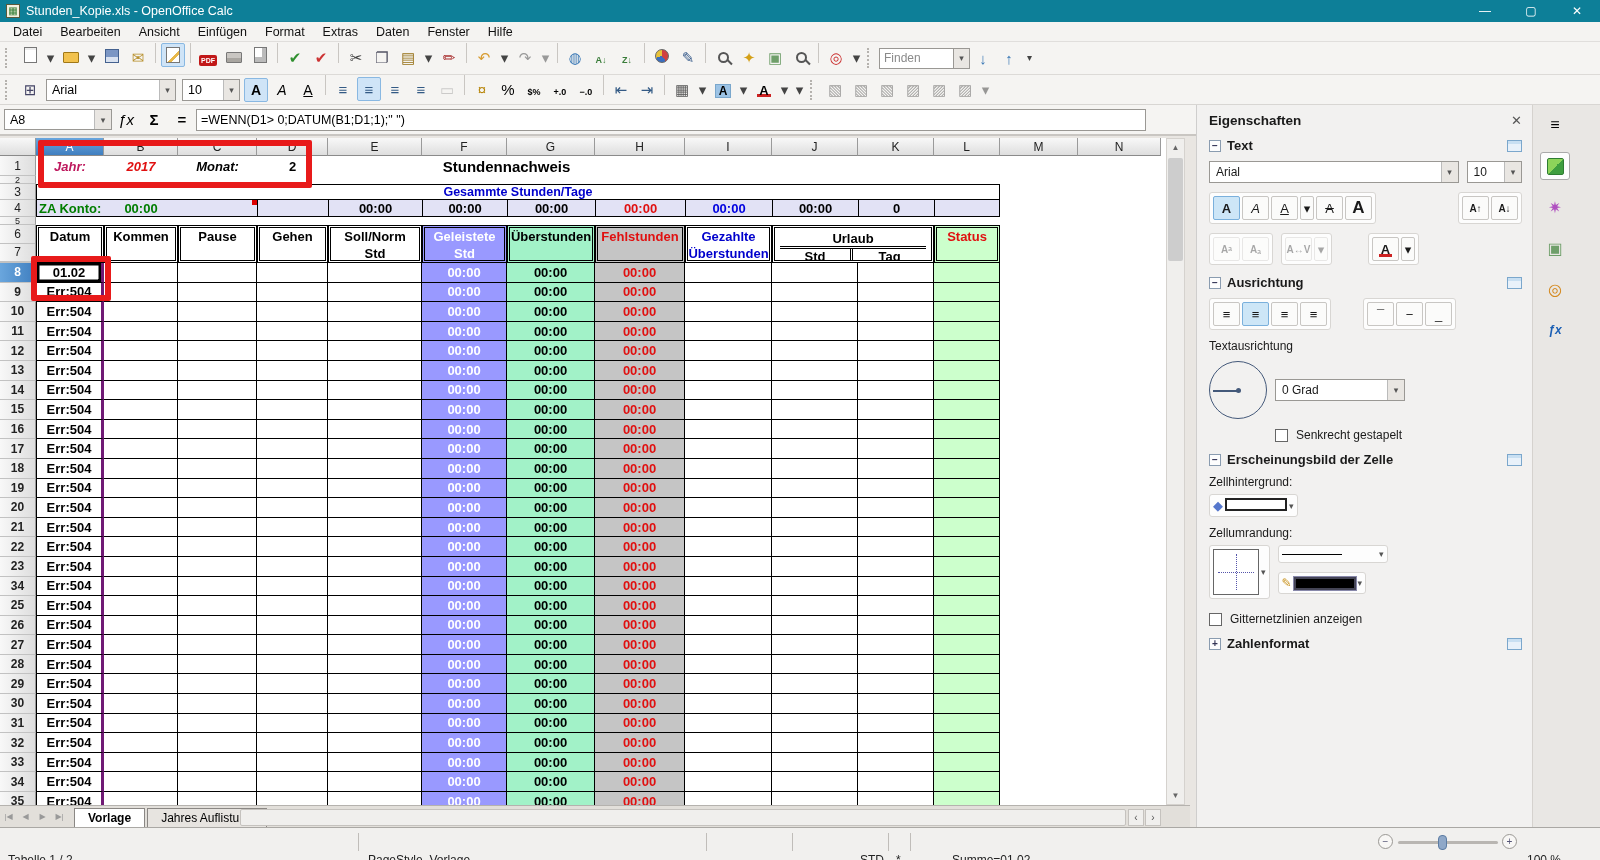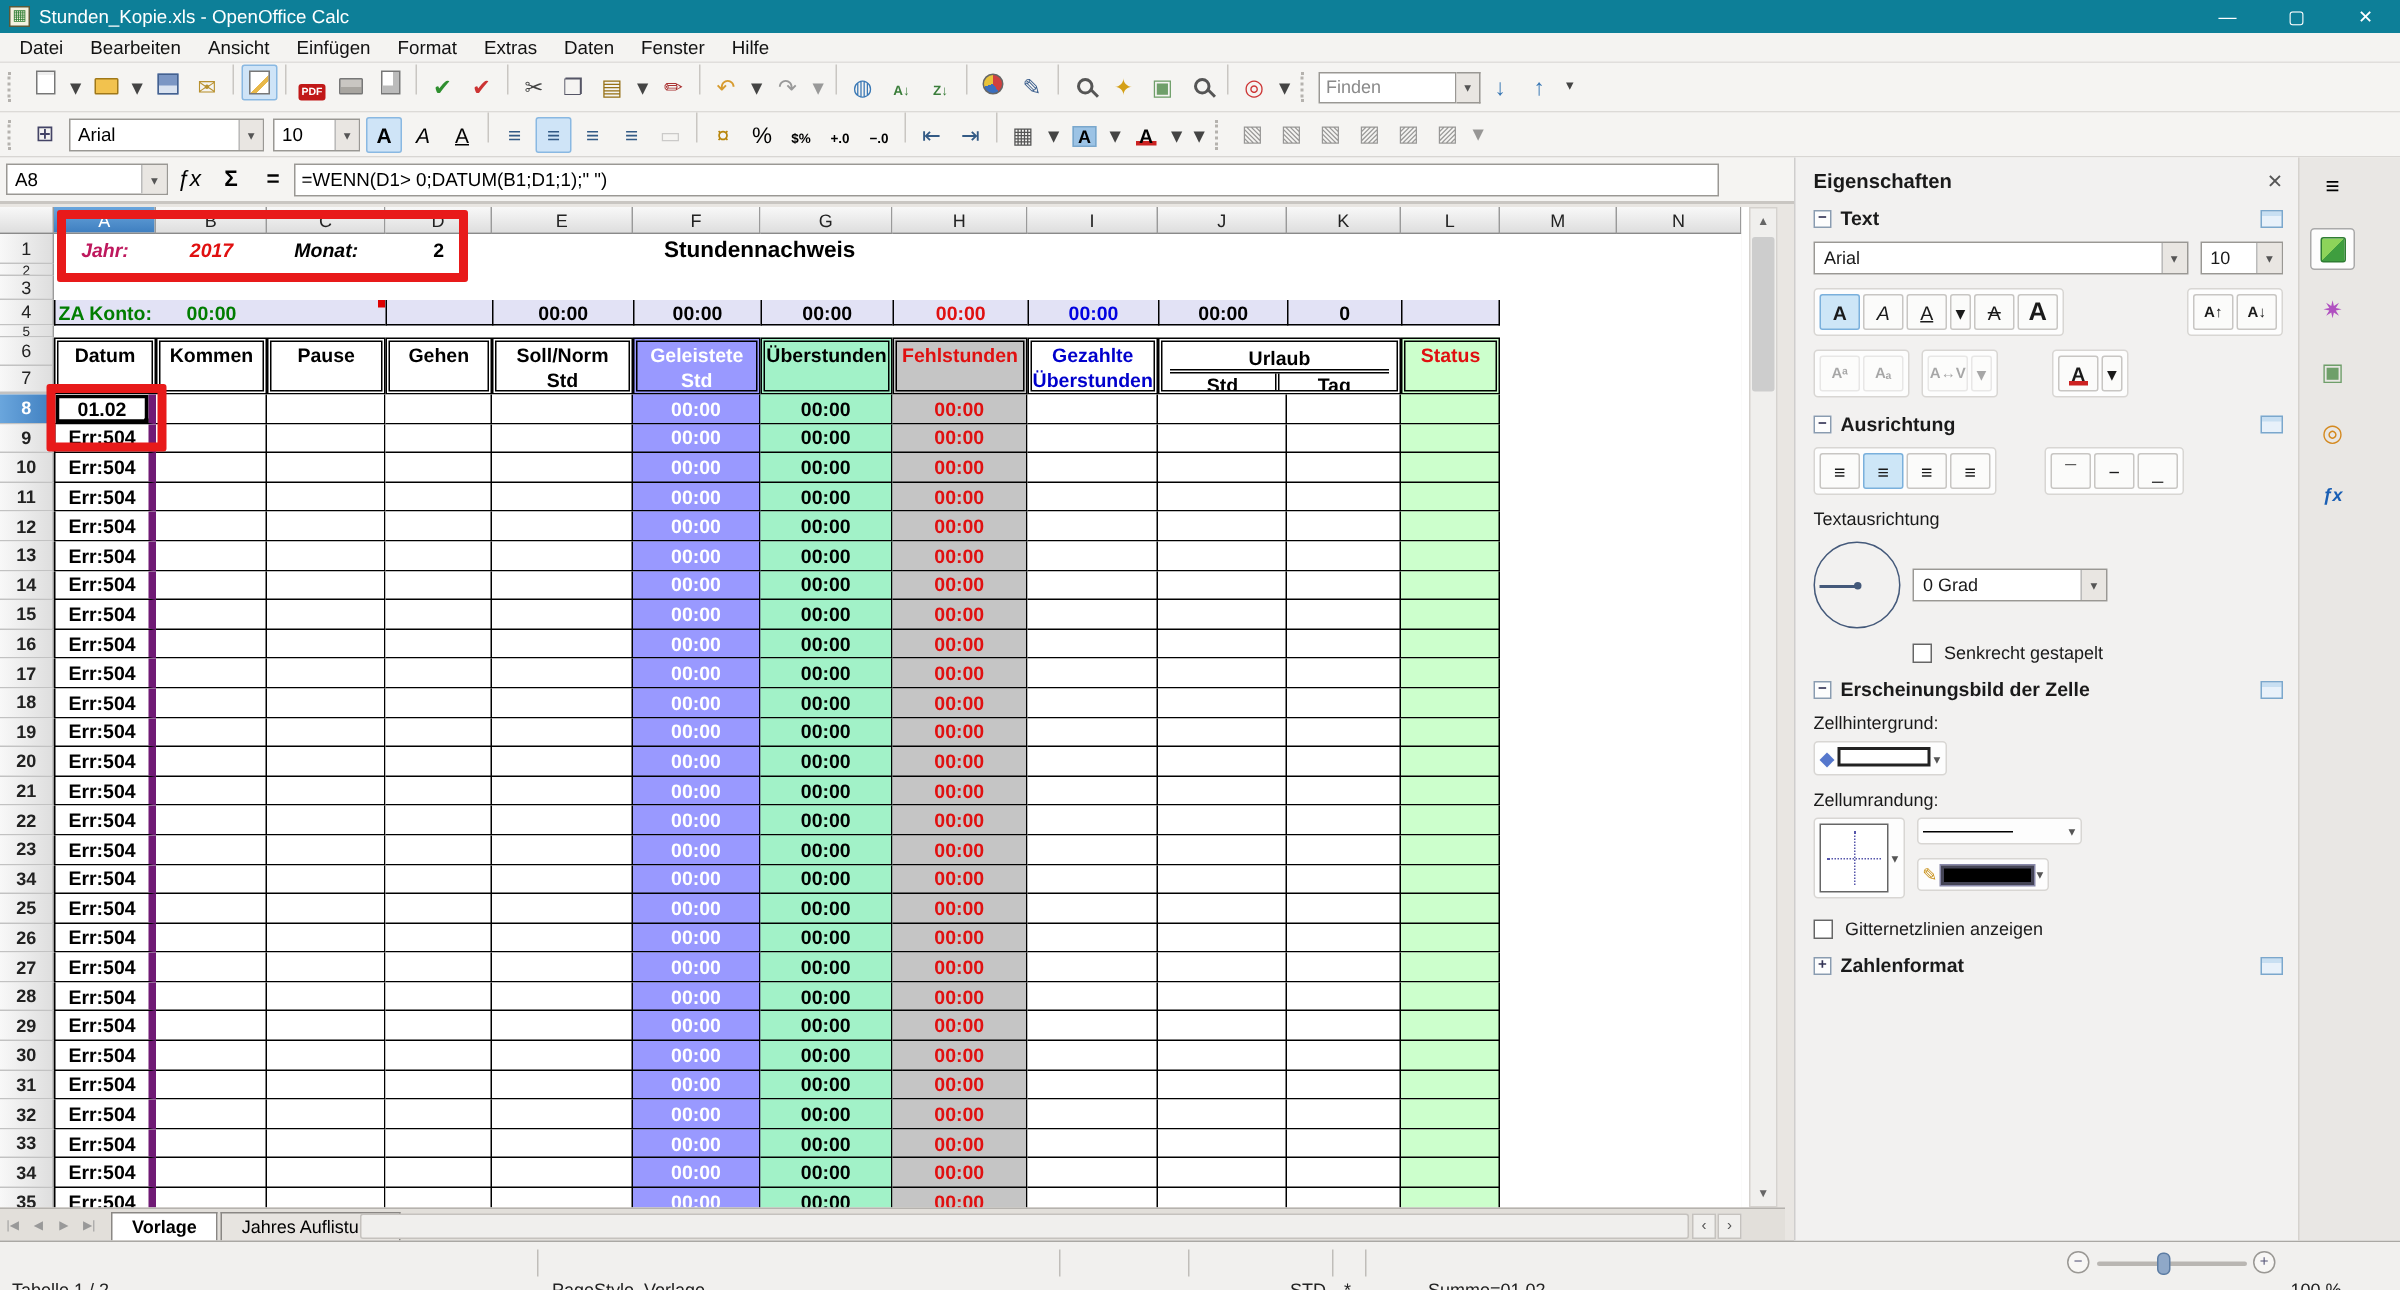--- a/index.html
+++ b/index.html
@@ -39,21 +39,21 @@
   .ic-folder { width:16px; height:11px; background:#f2c24e; border:1px solid #a07818; border-radius:1px; }
   .ic-disk { width:14px; height:14px; background:#7b96c4; border:1px solid #44618f; box-shadow:inset 0 -5px 0 #d9e2f0; }
   .ic-edit { width:14px; height:16px; background:linear-gradient(135deg,#fff 55%,#e8b84a 55% 70%,#fff 70%); border:1px solid #777; }
   .ic-printer { width:16px; height:11px; background:#c9c6c2; border:1px solid #777; box-shadow:inset 0 -4px 0 #a8a5a0; border-radius:1px; }
   .ic-preview { width:13px; height:16px; background:#fff; border:1px solid #777; box-shadow:inset -4px -5px 0 #bbb; }
   .ic-mag { width:11px; height:11px; border:2px solid #555; border-radius:50%; position:relative; }
   .ic-mag::after { content:""; position:absolute; width:7px; height:2px; background:#555; right:-6px; bottom:-2px; transform:rotate(45deg); }
   .ic-pie { width:14px; height:14px; border-radius:50%; background:conic-gradient(#d04040 0 40%,#3a6ebf 40% 70%,#e8c23a 70% 100%); border:1px solid #666; }
   .ic-cube { width:17px; height:17px; background:linear-gradient(135deg,#8dd45a 0 50%,#3f9e3f 50%); border:1px solid #2e7d32; border-radius:2px; }
 
-  #findbox { width:92px; height:21px; border:1px solid #9a9894; background:#fff; font-size:12px; padding:0 4px; font-family:"Liberation Sans",sans-serif; }
+  #findbox { width:75px; height:21px; border:1px solid #9a9894; background:#fff; font-size:12px; padding:0 4px; font-family:"Liberation Sans",sans-serif; }
   #findbox::placeholder { color:#8a8a8a; }
   .combo-arrow { width:16px; height:21px; background:#e9e6e2; border:1px solid #9a9894; border-left:none; display:inline-flex; align-items:center; justify-content:center; font-size:9px; color:#555; }
   .findarrow { color:#3a78b5; font-weight:bold; font-size:15px; }
 
   .fontcombo { height:22px; background:#fff; border:1px solid #9a9894; display:inline-flex; align-items:center; font-size:12.5px; padding-left:5px; }
   .fontcombo .arr { margin-left:auto; width:16px; height:100%; background:#e9e6e2; border-left:1px solid #bbb; display:flex; align-items:center; justify-content:center; font-size:9px; color:#555; }
 
   
   #fbar { position:absolute; left:0; top:105px; width:1600px; height:31px; background:#f5f4f2; border-bottom:2px solid #c9c6c2; display:flex; align-items:center; padding-left:4px; }
   #namebox { width:108px; height:21px; background:#fff; border:1px solid #9a9894; display:flex; align-items:center; font-size:12.5px; padding-left:5px; }
@@ -97,21 +97,21 @@
   .hcell.bluetxt { color:#0000cc; }
   .rh67 { flex-direction:column; padding:0; justify-content:flex-start; }
   .rh67 span { width:100%; height:19px; display:flex; align-items:center; justify-content:center; border-bottom:1px solid #c2c2c2; }
   .ur-top { width:100%; height:16px; border-bottom:3px double #000; display:flex; align-items:center; justify-content:center; }
   .ur-bot { display:flex; width:100%; flex:1; }
   .ur-bot span { width:50%; display:flex; align-items:center; justify-content:center; }
   .ur-bot span:first-child { border-right:3px double #000; }
 
   #gridbody .gr { height:19.6px; }
   #gridbody .cell { font-weight:bold; }
-  .bc-a { border-left:1px solid #000; border-right:5px solid #701a75; border-bottom:1px solid #000; background:#fff; }
+  .bc-a { border-left:1px solid #000; border-right:3px solid #701a75; border-bottom:1px solid #000; background:#fff; }
   .bc-b,.bc-c,.bc-d,.bc-e,.bc-i,.bc-j,.bc-k { border-right:1px solid #000; border-bottom:1px solid #000; background:#fff; }
   .bc-f { border-right:1px solid #000; border-bottom:1px solid #000; background:#9999ff; color:#fff; }
   .bc-g { border-right:1px solid #000; border-bottom:1px solid #000; background:#a2f2c8; color:#000; }
   .bc-h { border-right:1px solid #000; border-bottom:1px solid #000; background:#c5c5c5; color:#e01010; }
   .bc-l { border-right:1px solid #000; border-bottom:1px solid #000; background:#ccffcc; }
   .bc-m,.bc-n { background:#fff; }
   .selcell { box-shadow:inset 0 0 0 2.5px #000; }
   .handle { position:absolute; right:-2px; bottom:-2px; width:5px; height:5px; background:#000; }
 
   .annot { position:absolute; border:6px solid #e81a1a; border-radius:2px; z-index:30; pointer-events:none; }
@@ -399,20 +399,21 @@
     <span class="cell col-d c-mval">2</span>
     <span class="cell col-eh c-title">Stundennachweis</span>
   </div>
 
   <div class="gr" style="height:8px">
     <span class="cell rowh col-rh" style="font-size:9px">2</span>
   </div>
 
   <div class="gr" style="height:16px">
     <span class="cell rowh col-rh">3</span>
+    <span class="cell col-al row3box">Gesammte Stunden/Tage</span>
   </div>
 
   <div class="gr" style="height:17px">
     <span class="cell rowh col-rh">4</span>
     <span class="cell col-a r4 bl c-green" style="justify-content:flex-start;padding-left:2px">ZA Konto:</span>
     <span class="cell col-b r4 c-green">00:00</span>
     <span class="cell col-c r4">
         <span class="reddot"></span>
       </span>
     <span class="cell col-d r4" style="border-left:1px solid #000"></span>

